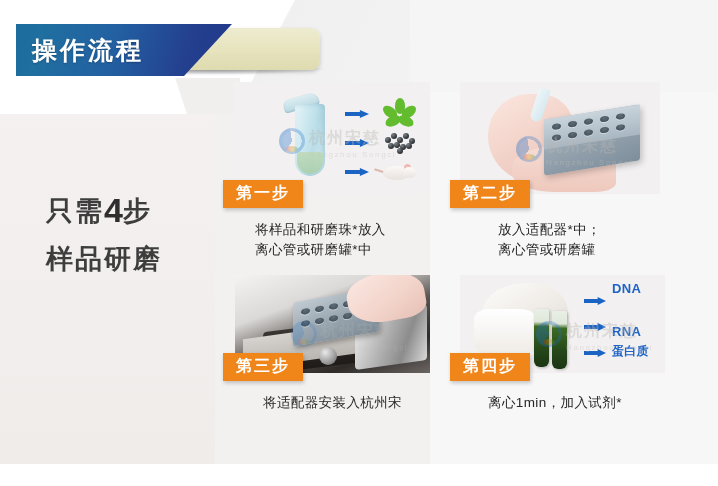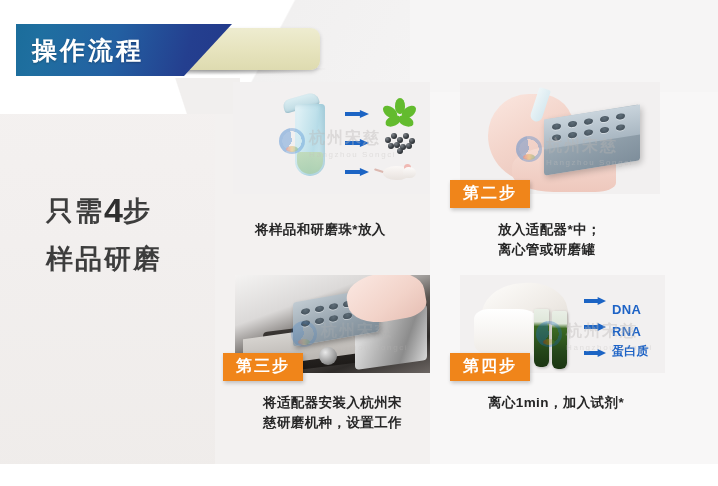--- a/index.html
+++ b/index.html
@@ -152,21 +152,21 @@
     letter-spacing: 2px;
     padding: 5px 13px 6px 13px;
     white-space: nowrap;
     box-shadow: 1px 2px 4px rgba(0,0,0,0.22);
     line-height: 1.05;
   }
   .card-text {
     position: absolute;
     color: #262626;
     font-size: 13.5px;
-    font-weight: 700;
+    font-weight: 400;
     line-height: 20px;
     letter-spacing: 0.4px;
     white-space: nowrap;
   }
 
   
   #card1 { left: 215px; top: 82px; width: 215px; height: 180px; }
   #card1 .card-photo { left: 18px; top: 0px; width: 197px; height: 112px; }
   #card1 .badge { left: 8px; top: 98px; }
   #card1 .card-text { left: 40px; top: 138px; }
@@ -479,22 +479,24 @@
       </div>
 
       <div class="wm" style="left:46px; top:44px; width:130px; height:32px;">
         <div class="wm-logo"></div>
         <div class="wm-dot"></div>
         <div class="wm-cn">杭州宋慈</div>
         <div class="wm-en">Hangzhou Songci</div>
       </div>
     </div>
 
+    <div class="badge">第一步</div>
     <div class="card-text">
       <div>将样品和研磨珠*放入</div>
+      <div>离心管或研磨罐*中</div>
     </div>
   </div>
 
   <div class="card" id="card2">
     <div class="card-photo">
       <div class="photo-bg"></div>
 
       <div class="hand2"></div>
       <div class="hand2b"></div>
 
@@ -554,38 +556,37 @@
         <div class="wm-logo"></div>
         <div class="wm-dot"></div>
         <div class="wm-cn">杭州宋慈</div>
         <div class="wm-en">Hangzhou Songci</div>
       </div>
     </div>
 
     <div class="badge">第三步</div>
     <div class="card-text">
       <div>将适配器安装入杭州宋</div>
-      <div>慈研磨机种，设置工作</div>
     </div>
   </div>
 
   <div class="card" id="card4">
     <div class="card-photo">
       <div class="photo-bg"></div>
 
       <div class="hand4"></div>
       <div class="hand4b"></div>
       <div class="tube4" style="left:74px; top:34px;"></div>
       <div class="tube4" style="left:92px; top:36px;"></div>
 
       <div class="arrow" style="left:124px; top:22px; width:22px;"></div>
       <div class="arrow" style="left:124px; top:48px; width:22px;"></div>
       <div class="arrow" style="left:124px; top:74px; width:22px;"></div>
 
-      <div class="ann" style="left:152px; top:27px;">DNA</div>
+      <div class="ann" style="left:152px; top:6px;">DNA</div>
       <div class="ann" style="left:152px; top:41px;margin-top:8px;">RNA</div>
       <div class="ann ann-cn" style="left:152px; top:68px;">蛋白质</div>
 
       <div class="wm" style="left:76px; top:44px; width:130px; height:32px;">
         <div class="wm-logo"></div>
         <div class="wm-dot"></div>
         <div class="wm-cn">杭州宋慈</div>
         <div class="wm-en">Hangzhou Songci</div>
       </div>
     </div>

